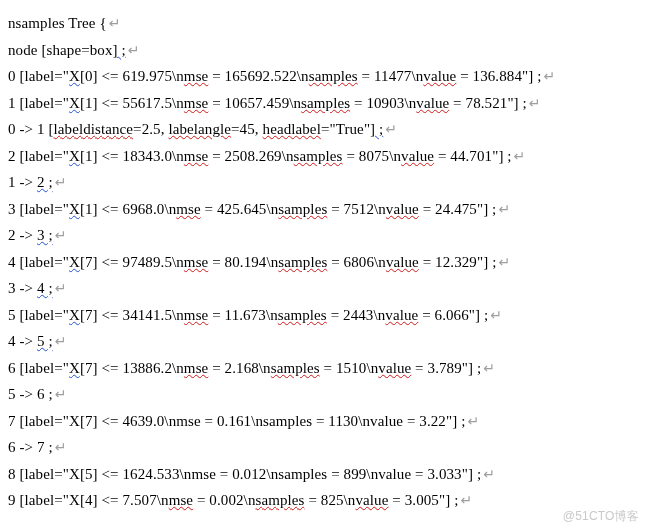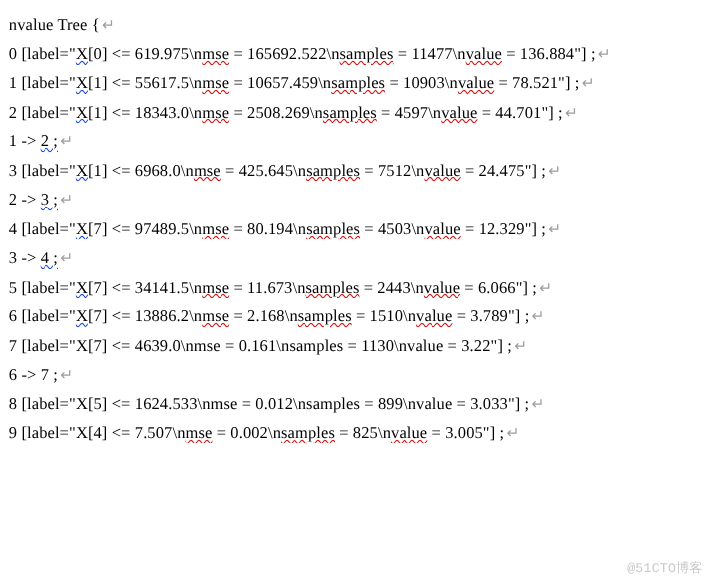--- a/index.html
+++ b/index.html
@@ -37,57 +37,61 @@
   .blue-ul {
     text-decoration-line: underline;
     text-decoration-style: wavy;
     text-decoration-color: #1f4fd8;
     text-decoration-thickness: 1px;
   }
   .watermark {
     position: absolute;
     right: 14px;
     bottom: 6px;
-    font-family: Liberation Mono, monospace;
+    font-family: Liberation Sans, sans-serif;
     font-size: 12px;
     color: #c9c9c9;
     letter-spacing: 0.2px;
     pointer-events: none;
   }
 </style>
 </head>
 <body>
 
 <div class="page">
 
-  <div class="line"><span>nvalue Tree {</span><span class="eol">↵</span></div>
+  <div class="line"><span>nsamples Tree {</span><span class="eol">↵</span></div>
 
+  <div class="line"><span>node [shape=box</span><span class="blue-ul">] ;</span><span class="eol">↵</span></div>
 
   <div class="line"><span>0 [label="</span><span class="blue-ul">X</span><span>[0] &lt;= 619.975\n</span><span class="err">mse</span><span> = 165692.522\n</span><span class="err">samples</span><span> = 11477\n</span><span class="err">value</span><span> = 136.884"] ;</span><span class="eol">↵</span></div>
 
   <div class="line"><span>1 [label="</span><span class="blue-ul">X</span><span>[1] &lt;= 55617.5\n</span><span class="err">mse</span><span> = 10657.459\n</span><span class="err">samples</span><span> = 10903\n</span><span class="err">value</span><span> = 78.521"] ;</span><span class="eol">↵</span></div>
 
+  <div class="line"><span>0 -&gt; 1 [</span><span class="err">labeldistance</span><span>=2.5, </span><span class="err">labelangle</span><span>=45, </span><span class="err">headlabel</span><span>="True"</span><span class="blue-ul">] ;</span><span class="eol">↵</span></div>
 
-  <div class="line"><span>2 [label="</span><span class="blue-ul">X</span><span>[1] &lt;= 18343.0\n</span><span class="err">mse</span><span> = 2508.269\n</span><span class="err">samples</span><span> = 4597\n</span><span class="err">value</span><span> = 44.701"] ;</span><span class="eol">↵</span></div>
+  <div class="line"><span>2 [label="</span><span class="blue-ul">X</span><span>[1] &lt;= 18343.0\n</span><span class="err">mse</span><span> = 2508.269\n</span><span class="err">samples</span><span> = 8075\n</span><span class="err">value</span><span> = 44.701"] ;</span><span class="eol">↵</span></div>
 
   <div class="line"><span>1 -&gt; </span><span class="blue-ul">2 ;</span><span class="eol">↵</span></div>
 
   <div class="line"><span>3 [label="</span><span class="blue-ul">X</span><span>[1] &lt;= 6968.0\n</span><span class="err">mse</span><span> = 425.645\n</span><span class="err">samples</span><span> = 7512\n</span><span class="err">value</span><span> = 24.475"] ;</span><span class="eol">↵</span></div>
 
   <div class="line"><span>2 -&gt; </span><span class="blue-ul">3 ;</span><span class="eol">↵</span></div>
 
-  <div class="line"><span>4 [label="</span><span class="blue-ul">X</span><span>[7] &lt;= 97489.5\n</span><span class="err">mse</span><span> = 80.194\n</span><span class="err">samples</span><span> = 4503\n</span><span class="err">value</span><span> = 12.329"] ;</span><span class="eol">↵</span></div>
+  <div class="line"><span>4 [label="</span><span class="blue-ul">X</span><span>[7] &lt;= 97489.5\n</span><span class="err">mse</span><span> = 80.194\n</span><span class="err">samples</span><span> = 6806\n</span><span class="err">value</span><span> = 12.329"] ;</span><span class="eol">↵</span></div>
 
   <div class="line"><span>3 -&gt; </span><span class="blue-ul">4 ;</span><span class="eol">↵</span></div>
 
   <div class="line"><span>5 [label="</span><span class="blue-ul">X</span><span>[7] &lt;= 34141.5\n</span><span class="err">mse</span><span> = 11.673\n</span><span class="err">samples</span><span> = 2443\n</span><span class="err">value</span><span> = 6.066"] ;</span><span class="eol">↵</span></div>
 
+  <div class="line"><span>4 -&gt; </span><span class="blue-ul">5 ;</span><span class="eol">↵</span></div>
 
   <div class="line"><span>6 [label="</span><span class="blue-ul">X</span><span>[7] &lt;= 13886.2\n</span><span class="err">mse</span><span> = 2.168\n</span><span class="err">samples</span><span> = 1510\n</span><span class="err">value</span><span> = 3.789"] ;</span><span class="eol">↵</span></div>
 
+  <div class="line"><span>5 -&gt; 6 ;</span><span class="eol">↵</span></div>
 
   <div class="line"><span>7 [label="X[7] &lt;= 4639.0\nmse = 0.161\nsamples = 1130\nvalue = 3.22"] ;</span><span class="eol">↵</span></div>
 
   <div class="line"><span>6 -&gt; 7 ;</span><span class="eol">↵</span></div>
 
   <div class="line"><span>8 [label="X[5] &lt;= 1624.533\nmse = 0.012\nsamples = 899\nvalue = 3.033"] ;</span><span class="eol">↵</span></div>
 
 
   <div class="line"><span>9 [label="X[4] &lt;= 7.507\n</span><span class="err">mse</span><span> = 0.002\n</span><span class="err">samples</span><span> = 825\n</span><span class="err">value</span><span> = 3.005"] ;</span><span class="eol">↵</span></div>
 

